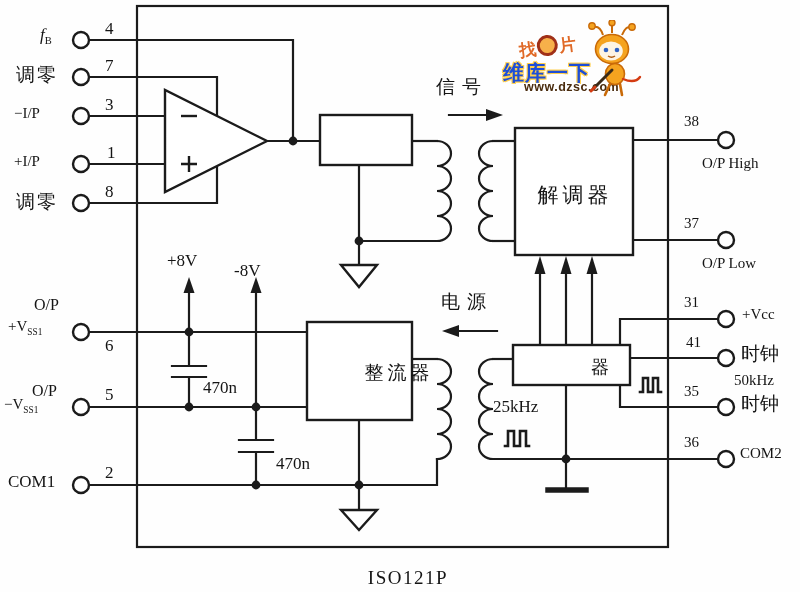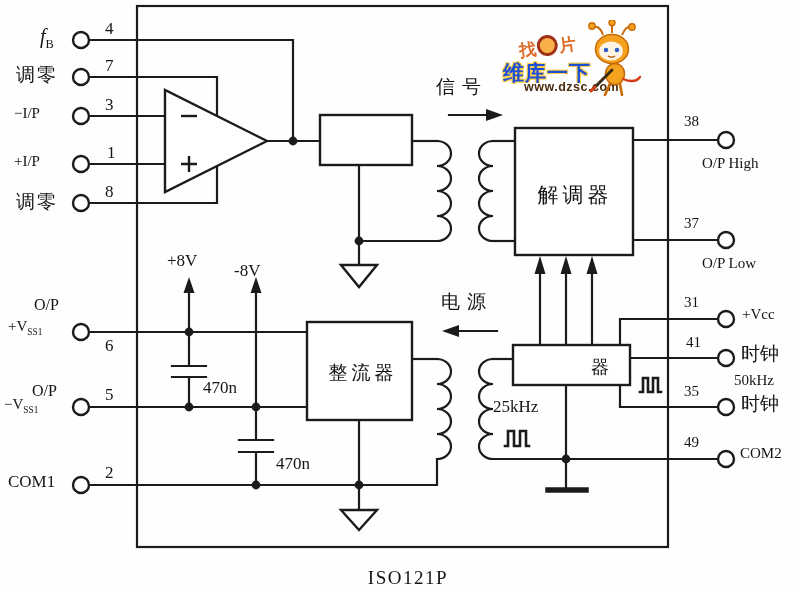--- a/index.html
+++ b/index.html
@@ -121,21 +121,21 @@
       <circle cx="81" cy="485" r="8"></circle>
       <circle cx="726" cy="140" r="8"></circle>
       <circle cx="726" cy="240" r="8"></circle>
       <circle cx="726" cy="319" r="8"></circle>
       <circle cx="726" cy="358" r="8"></circle>
       <circle cx="726" cy="407" r="8"></circle>
       <circle cx="726" cy="459" r="8"></circle>
     </g>
   </svg>
 
-  <div class="lbl" style="left:40px;top:26px;font-size:20px;"><i>f</i><sub>B</sub></div>
+  <div class="lbl" style="left:40px;top:26px;font-size:17px;"><i>f</i><sub>B</sub></div>
   <div class="lbl cjk" style="left:16px;top:65px;font-size:19px;letter-spacing:2px;">调零</div>
   <div class="lbl serif18" style="left:14px;top:106px;">−I/P</div>
   <div class="lbl serif18" style="left:14px;top:154px;">+I/P</div>
   <div class="lbl cjk" style="left:16px;top:192px;font-size:19px;letter-spacing:2px;">调零</div>
   <div class="lbl" style="left:34px;top:297px;font-size:16px;">O/P</div>
   <div class="lbl serif18" style="left:8px;top:319px;"><span>+V</span><sub>SS1</sub></div>
   <div class="lbl" style="left:32px;top:383px;font-size:16px;">O/P</div>
   <div class="lbl serif18" style="left:4px;top:397px;"><span>−V</span><sub>SS1</sub></div>
   <div class="lbl" style="left:8px;top:473px;font-size:17px;">COM1</div>
 
@@ -146,32 +146,32 @@
   <div class="lbl num" style="left:105px;top:183px;">8</div>
   <div class="lbl num" style="left:105px;top:337px;">6</div>
   <div class="lbl num" style="left:105px;top:386px;">5</div>
   <div class="lbl num" style="left:105px;top:464px;">2</div>
 
   <div class="lbl serif18" style="left:684px;top:114px;">38</div>
   <div class="lbl serif18" style="left:684px;top:216px;">37</div>
   <div class="lbl serif18" style="left:684px;top:295px;">31</div>
   <div class="lbl serif18" style="left:686px;top:335px;">41</div>
   <div class="lbl serif18" style="left:684px;top:384px;">35</div>
-  <div class="lbl serif18" style="left:684px;top:435px;">49</div>
+  <div class="lbl serif18" style="left:684px;top:435px;">36</div>
 
   <div class="lbl serif18" style="left:702px;top:156px;">O/P High</div>
   <div class="lbl serif18" style="left:702px;top:256px;">O/P Low</div>
   <div class="lbl serif18" style="left:742px;top:307px;">+Vcc</div>
   <div class="lbl cjk" style="left:741px;top:344px;font-size:19px;">时钟</div>
   <div class="lbl serif18" style="left:734px;top:373px;">50kHz</div>
   <div class="lbl cjk" style="left:741px;top:394px;font-size:19px;">时钟</div>
   <div class="lbl serif18" style="left:740px;top:446px;">COM2</div>
 
   <div class="blocklbl" style="left:515px;top:181px;width:120px;font-size:21px;">解调器</div>
-  <div class="blocklbl" style="left:307px;top:360px;width:112px;font-size:19px;">整流器</div>
+  <div class="blocklbl" style="left:307px;top:360px;width:112px;font-size:19px;padding-left:36px;">整流器</div>
   <div class="blocklbl" style="left:580px;top:355px;width:40px;font-size:18px;letter-spacing:0;">器</div>
 
   <div class="lbl cjk" style="left:436px;top:77px;font-size:19px;letter-spacing:7px;">信号</div>
   <div class="lbl cjk" style="left:441px;top:292px;font-size:19px;letter-spacing:7px;">电源</div>
   <div class="lbl" style="left:167px;top:252px;font-size:17px;">+8V</div>
   <div class="lbl" style="left:234px;top:252px;font-size:17px;margin-top:10px;">-8V</div>
   <div class="lbl" style="left:203px;top:379px;font-size:17px;">470n</div>
   <div class="lbl" style="left:276px;top:455px;font-size:17px;">470n</div>
   <div class="lbl" style="left:493px;top:398px;font-size:17px;">25kHz</div>
 

